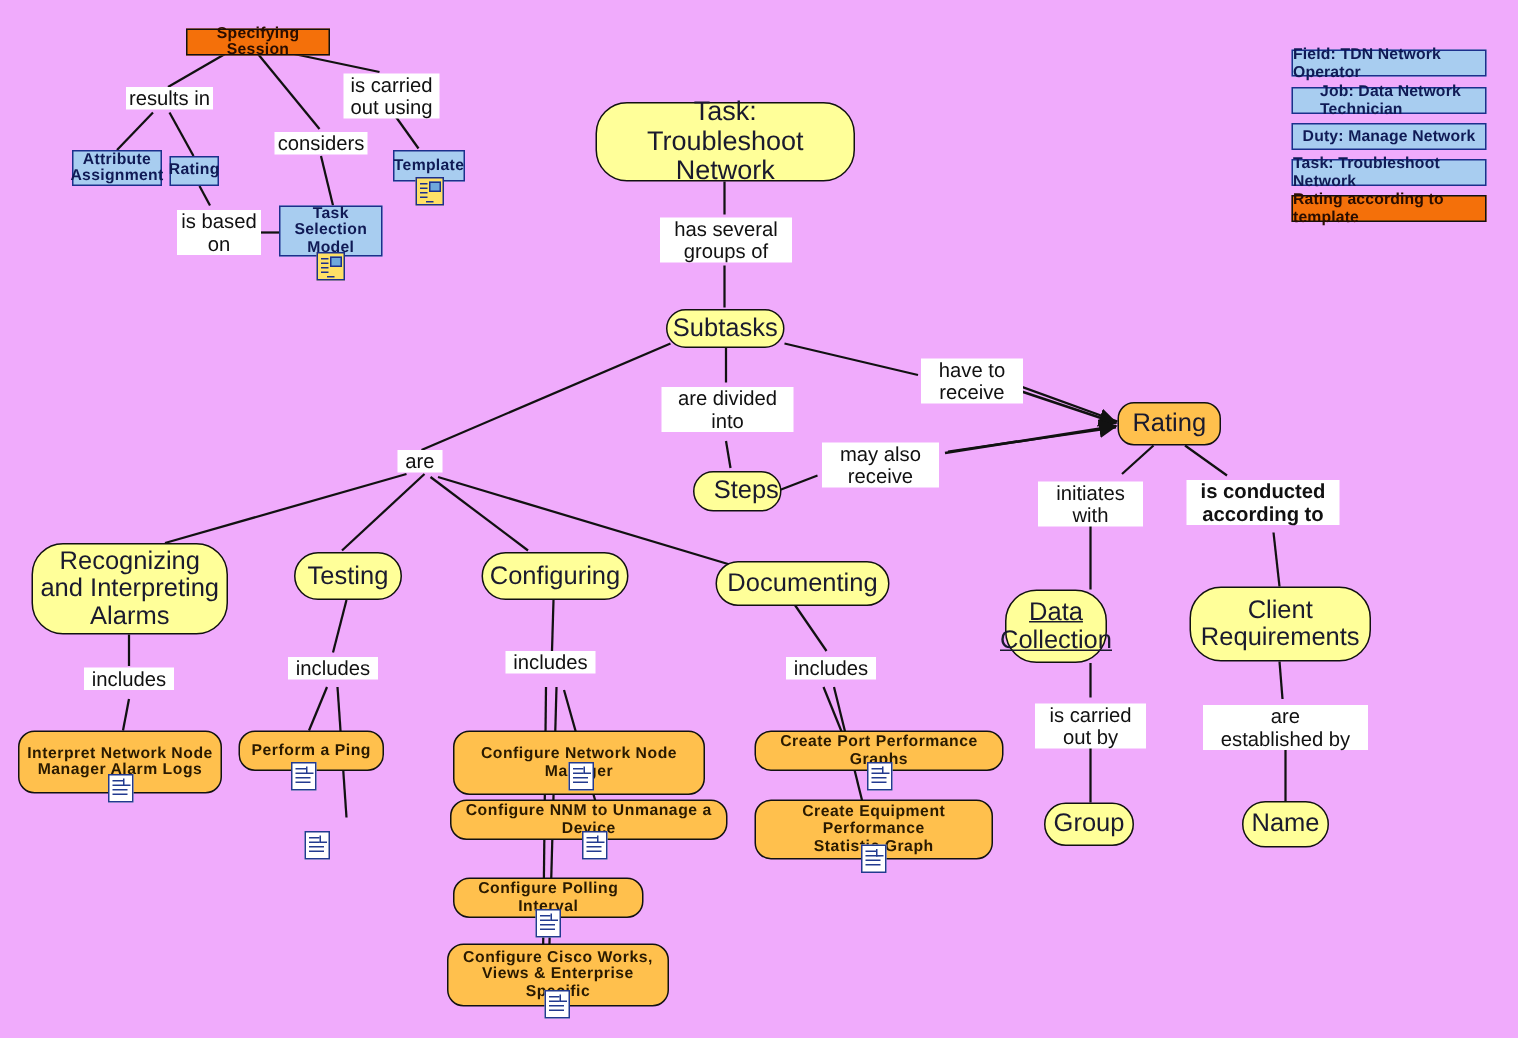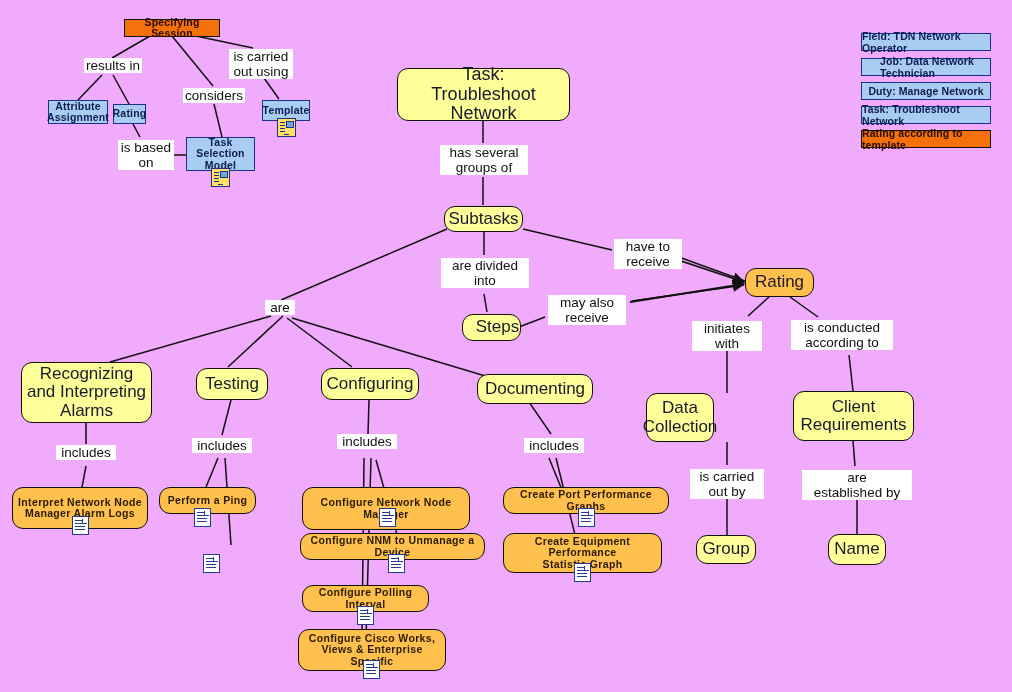--- a/index.html
+++ b/index.html
@@ -33,21 +33,21 @@
     justify-content: center;
     text-align: center;
     line-height: 1.08;
     white-space: pre-line;
     color: #1a1a2e;
   }
   
   .n-yellow {
     background: #ffff99;
     border: 1.6px solid #111111;
-    border-radius: 11px;
+    border-radius: 21px;
     font-size: 17px;
     color: #1a1a2e;
   }
   
   .n-orange {
     background: #ffc04d;
     border: 1.6px solid #111111;
     border-radius: 11px;
     font-size: 10.5px;
     font-weight: bold;
@@ -297,24 +297,24 @@
   <div class="label" style="left:548px; top:295px; width:78px;">may also
 receive</div>
 
   <div class="label" style="left:265px; top:300px; width:30px;">are</div>
 
   <div class="node n-orange-lg" style="left:745px; top:268px; width:69px; height:29px;">Rating</div>
 
   <div class="label" style="left:692px; top:321px; width:70px;">initiates
 with</div>
 
-  <div class="label" style="left:791px; top:320px; width:102px;">is conducted
+  <div class="label" style="left:791px; top:320px; width:102px;font-weight:bold;">is conducted
 according to</div>
 
-  <div class="node n-yellow" style="left:646px; top:393px; width:68px; height:49px;">Data
+  <div class="node n-yellow" style="left:670px; top:393px; width:68px; height:49px;text-decoration:underline;">Data
 Collection</div>
 
   <div class="node n-yellow" style="left:793px; top:391px; width:121px; height:50px;">Client
 Requirements</div>
 
   <div class="label" style="left:690px; top:469px; width:74px;">is carried
 out by</div>
 
   <div class="label" style="left:802px; top:470px; width:110px;">are
 established by</div>

